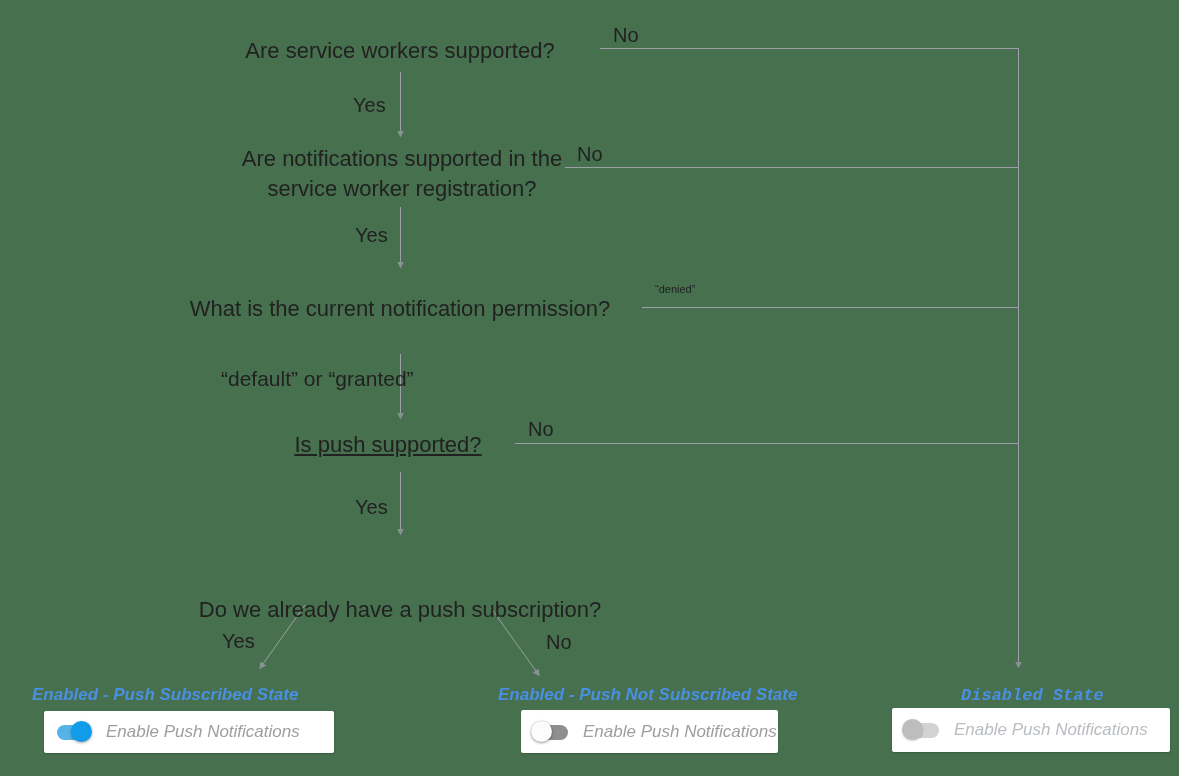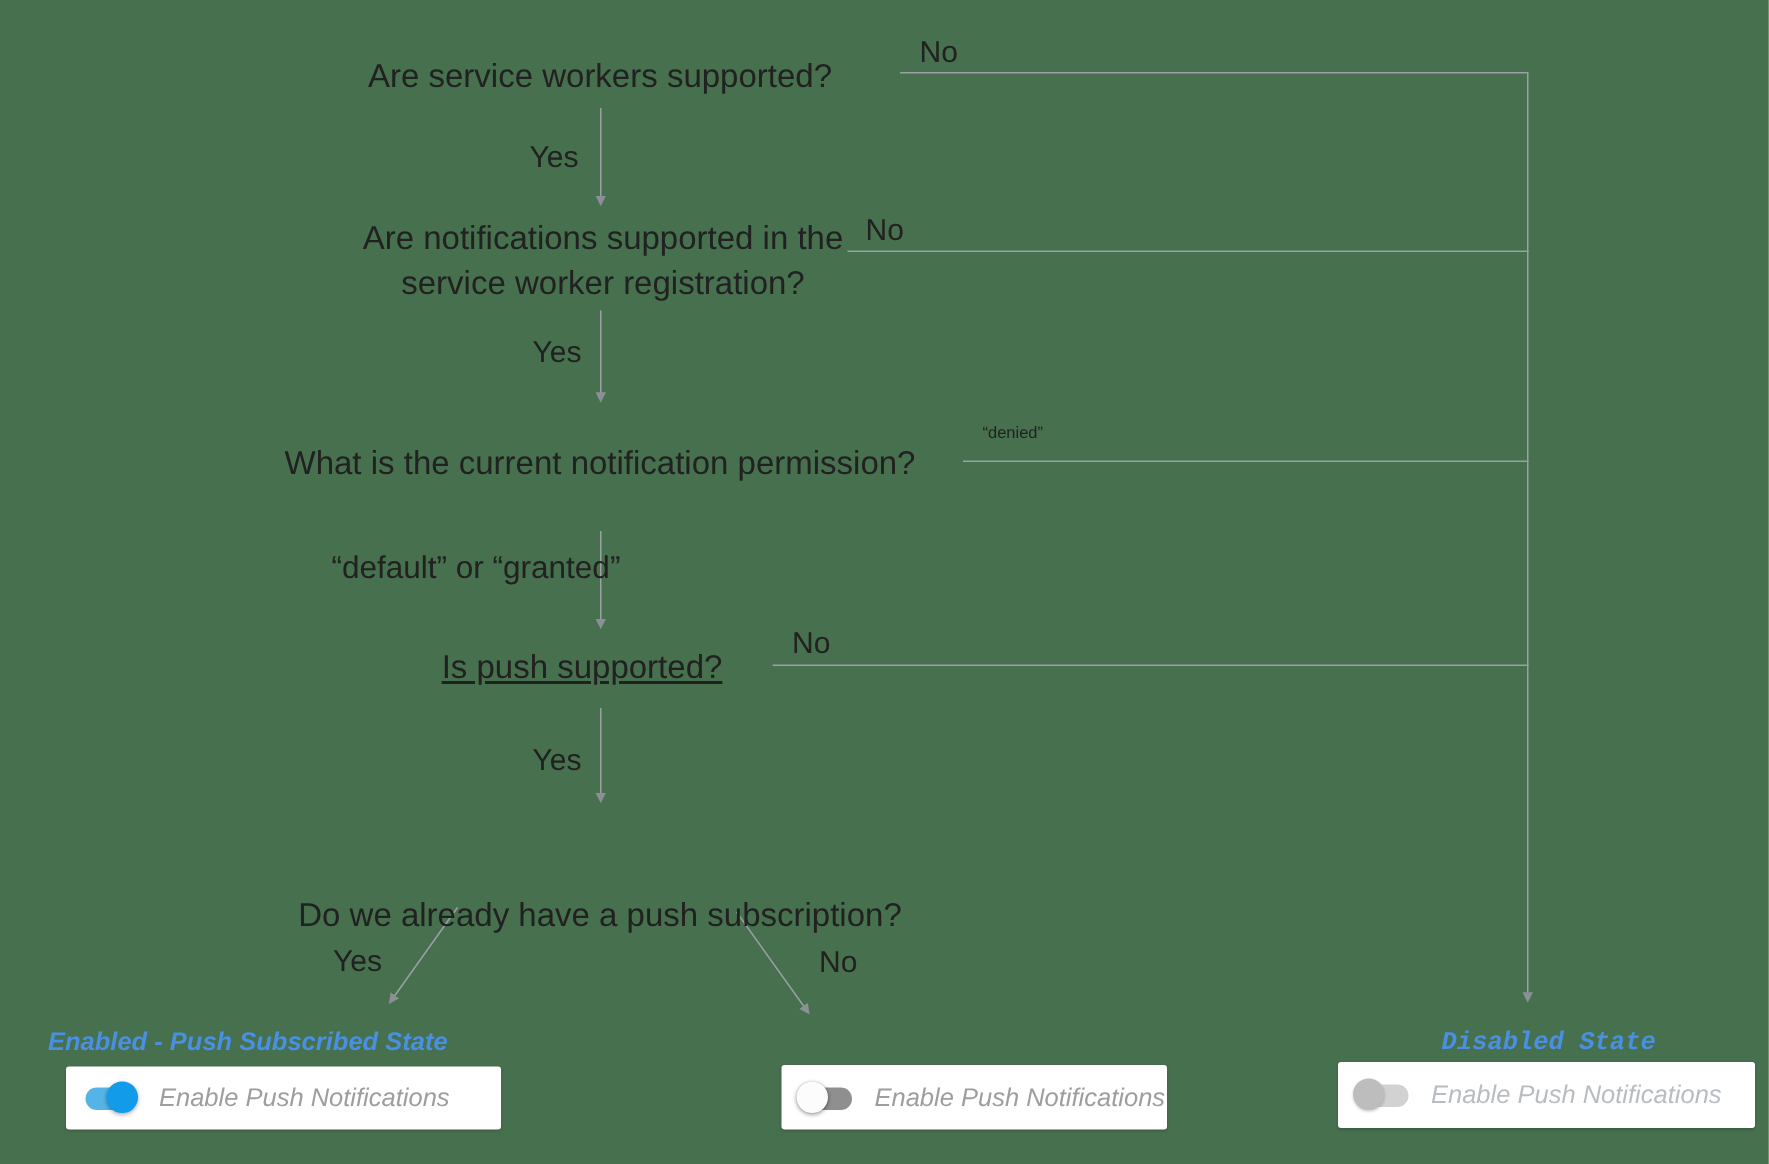--- a/index.html
+++ b/index.html
@@ -105,20 +105,21 @@
   <div class="lbl" style="left:577px; top:143px;">No</div>
   <div class="lbl" style="left:355px; top:224px;">Yes</div>
   <div class="lbl" style="left:655px; top:283px; font-size:11px;">“denied”</div>
   <div class="lbl" style="left:221px; top:367px; font-size:21px;">“default” or “granted”</div>
   <div class="lbl" style="left:528px; top:418px;">No</div>
   <div class="lbl" style="left:355px; top:496px;">Yes</div>
   <div class="lbl" style="left:222px; top:630px;">Yes</div>
   <div class="lbl" style="left:546px; top:631px;">No</div>
 
   <div class="state-title" style="left:32px; top:685px;">Enabled - Push Subscribed State</div>
+  <div class="state-title" style="left:498px; top:685px;">Enabled - Push Not Subscribed State</div>
   <div class="state-title" style="left:961px; top:686px;font-family:Liberation Mono, monospace;">Disabled State</div>
 
   <div class="card" style="left:44px; top:711px; width:290px; height:42px;">
     <div class="switch on">
       <div class="track"></div>
       <div class="knob"></div>
     </div>
     <div class="card-label">Enable Push Notifications</div>
   </div>
 

